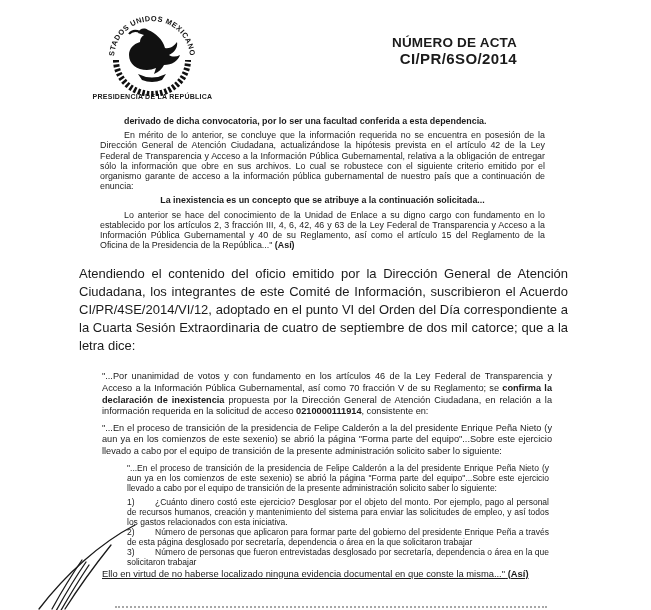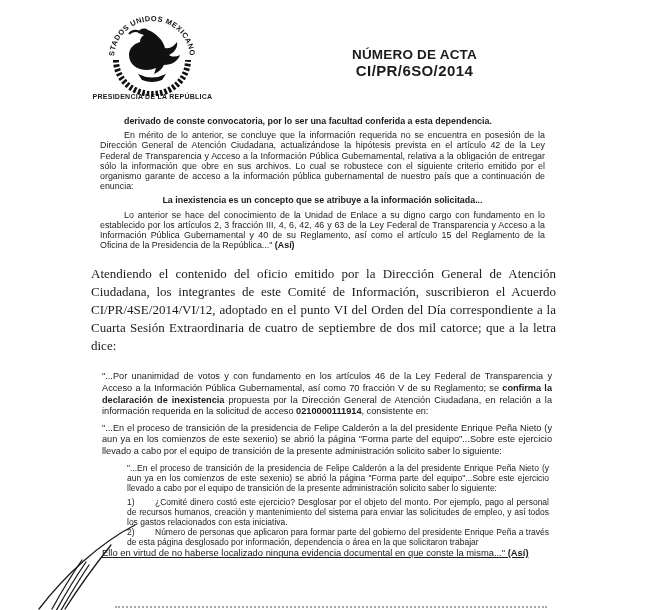--- a/index.html
+++ b/index.html
@@ -8,31 +8,31 @@
     font-family:"Liberation Sans",sans-serif;color:#1b1b1b;overflow:hidden;
     margin:0 auto;
   }
   
   .emblem{position:absolute;left:100px;top:4px;width:104px;height:92px;}
   .emblem svg{width:100%;height:100%;display:block;}
   .emblem-caption{
     position:absolute;left:50px;top:93px;width:205px;text-align:center;
     font-size:7px;font-weight:bold;letter-spacing:.25px;
   }
-  .acta{position:absolute;left:312px;top:47px;width:205px;text-align:center;font-weight:bold;}
+  .acta{position:absolute;left:312px;top:35px;width:205px;text-align:right;font-weight:bold;}
   .acta-label{font-size:13.5px;letter-spacing:.2px;}
   .acta-number{font-size:15px;margin-top:0;letter-spacing:.4px;}
   
   .docbody{position:absolute;left:0;top:116px;width:651px;}
   .block-a{margin:0 0 15px 100px;width:445px;font-size:8.9px;line-height:10.2px;text-align:justify;}
   .block-a p{margin:0 0 4px 0;}
   .indent{text-indent:24px;}
   .center{text-align:center;text-indent:0;}
   .block-b{margin:0 0 16px 79px;width:489px;font-size:13px;line-height:18px;text-align:justify;}
-  .block-b p{margin:12px;font-family:Liberation Serif, serif;}
+  .block-b p{margin:0;}
   .block-q{margin-left:102px;width:450px;font-size:9.2px;line-height:11.6px;text-align:justify;}
   .block-q > p{margin:0 0 5px 0;}
   .inner{margin-left:25px;width:422px;font-size:8.5px;line-height:10.1px;}
   .inner p{margin:0 0 4px 0;}
   .inner .item{margin:0;}
   .inum{display:inline-block;width:28px;}
   .closing{margin:7px 0 0 0;font-size:9.4px;line-height:12px;text-decoration:underline;}
   b{font-weight:bold;}
   
   .signature{position:absolute;left:25px;top:505px;width:125px;height:105px;}
@@ -64,47 +64,48 @@
 
   <div class="acta">
     <div class="acta-label">NÚMERO DE ACTA</div>
     <div class="acta-number">CI/PR/6SO/2014</div>
   </div>
 
   <div class="docbody">
 
     <section class="block-a">
       <p class="indent">
-        <b>derivado de conste convocatoria, por lo ser una facultad conferida a esta dependencia.</b>
+        <b>derivado de dicha convocatoria, por lo ser una facultad conferida a esta dependencia.</b>
       </p>
       <p class="indent">En mérito de lo anterior, se concluye que la información requerida no se encuentra en posesión de la Dirección General de Atención Ciudadana, actualizándose la hipótesis prevista en el artículo 42 de la Ley Federal de Transparencia y Acceso a la Información Pública Gubernamental, relativa a la obligación de entregar sólo la información que obre en sus archivos. Lo cual se robustece con el siguiente criterio emitido por el organismo garante de acceso a la información pública gubernamental de nuestro país que a continuación de enuncia:</p>
       <p class="center">
-        <b>La inexistencia es un concepto que se atribuye a la información solicitada...</b>
+        <b>La inexistencia es un concepto que se atribuye a la continuación solicitada...</b>
       </p>
       <p class="indent"><span>Lo anterior se hace del conocimiento de la Unidad de Enlace a su digno cargo con fundamento en lo establecido por los artículos 2, 3 fracción III, 4, 6, 42, 46 y 63 de la Ley Federal de Transparencia y Acceso a la Información Pública Gubernamental y 40 de su Reglamento, así como el artículo 15 del Reglamento de la Oficina de la Presidencia de la República..."</span>
         <b>(Así)</b>
       </p>
     </section>
 
     <section class="block-b">
       <p>Atendiendo el contenido del oficio emitido por la Dirección General de Atención Ciudadana, los integrantes de este Comité de Información, suscribieron el Acuerdo CI/PR/4SE/2014/VI/12, adoptado en el punto VI del Orden del Día correspondiente a la Cuarta Sesión Extraordinaria de cuatro de septiembre de dos mil catorce; que a la letra dice:</p>
     </section>
 
     <section class="block-q">
       <p><span>"...Por unanimidad de votos y con fundamento en los artículos 46 de la Ley Federal de Transparencia y Acceso a la Información Pública Gubernamental, así como 70 fracción V de su Reglamento; se </span><b>confirma la declaración de inexistencia</b><span> propuesta por la Dirección General de Atención Ciudadana, en relación a la información requerida en la solicitud de acceso </span><b>0210000111914</b><span>, consistente en:</span></p>
 
       <p>"...En el proceso de transición de la presidencia de Felipe Calderón a la del presidente Enrique Peña Nieto (y aun ya en los comienzos de este sexenio) se abrió la página "Forma parte del equipo"...Sobre este ejercicio llevado a cabo por el equipo de transición de la presente administración solicito saber lo siguiente:</p>
 
       <div class="inner">
         <p>"...En el proceso de transición de la presidencia de Felipe Calderón a la del presidente Enrique Peña Nieto (y aun ya en los comienzos de este sexenio) se abrió la página "Forma parte del equipo"...Sobre este ejercicio llevado a cabo por el equipo de transición de la presente administración solicito saber lo siguiente:</p>
 
-        <p class="item"><span class="inum">1)</span><span>¿Comité dinero costó este ejercicio? Desglosar por el objeto del monto. Por ejemplo, pago al personal de recursos humanos, creación y mantenimiento del sistema para enviar las solicitudes de empleo, y así todos los gastos relacionados con esta iniciativa.</span></p>
+        <p class="item"><span class="inum">1)</span><span>¿Cuánto dinero costó este ejercicio? Desglosar por el objeto del monto. Por ejemplo, pago al personal de recursos humanos, creación y mantenimiento del sistema para enviar las solicitudes de empleo, y así todos los gastos relacionados con esta iniciativa.</span></p>
 
-        <p class="item"><span class="inum">2)</span><span>Número de personas que aplicaron para formar parte del gobierno del presidente Enrique Peña a través de esta página desglosado por información, dependencia o área en la que solicitaron trabajar</span></p>
+        <p class="item"><span class="inum">2)</span><span>Número de personas que aplicaron para formar parte del gobierno del presidente Enrique Peña a través de esta página desglosado por secretaría, dependencia o área en la que solicitaron trabajar</span></p>
 
+        <p class="item"><span class="inum">3)</span><span>Número de personas que fueron entrevistadas desglosado por secretaría, dependencia o área en la que solicitaron trabajar</span></p>
 
       </div>
 
       <p class="closing"><span>Ello en virtud de no haberse localizado ninguna evidencia documental en que conste la misma..."</span>
         <b>(Así)</b></p>
     </section>
   </div>
 
   <svg class="signature" viewBox="0 0 125 105" xmlns="http://www.w3.org/2000/svg">
     <g fill="none" stroke="#1a1a1a" stroke-width="1.3" stroke-linecap="round">

